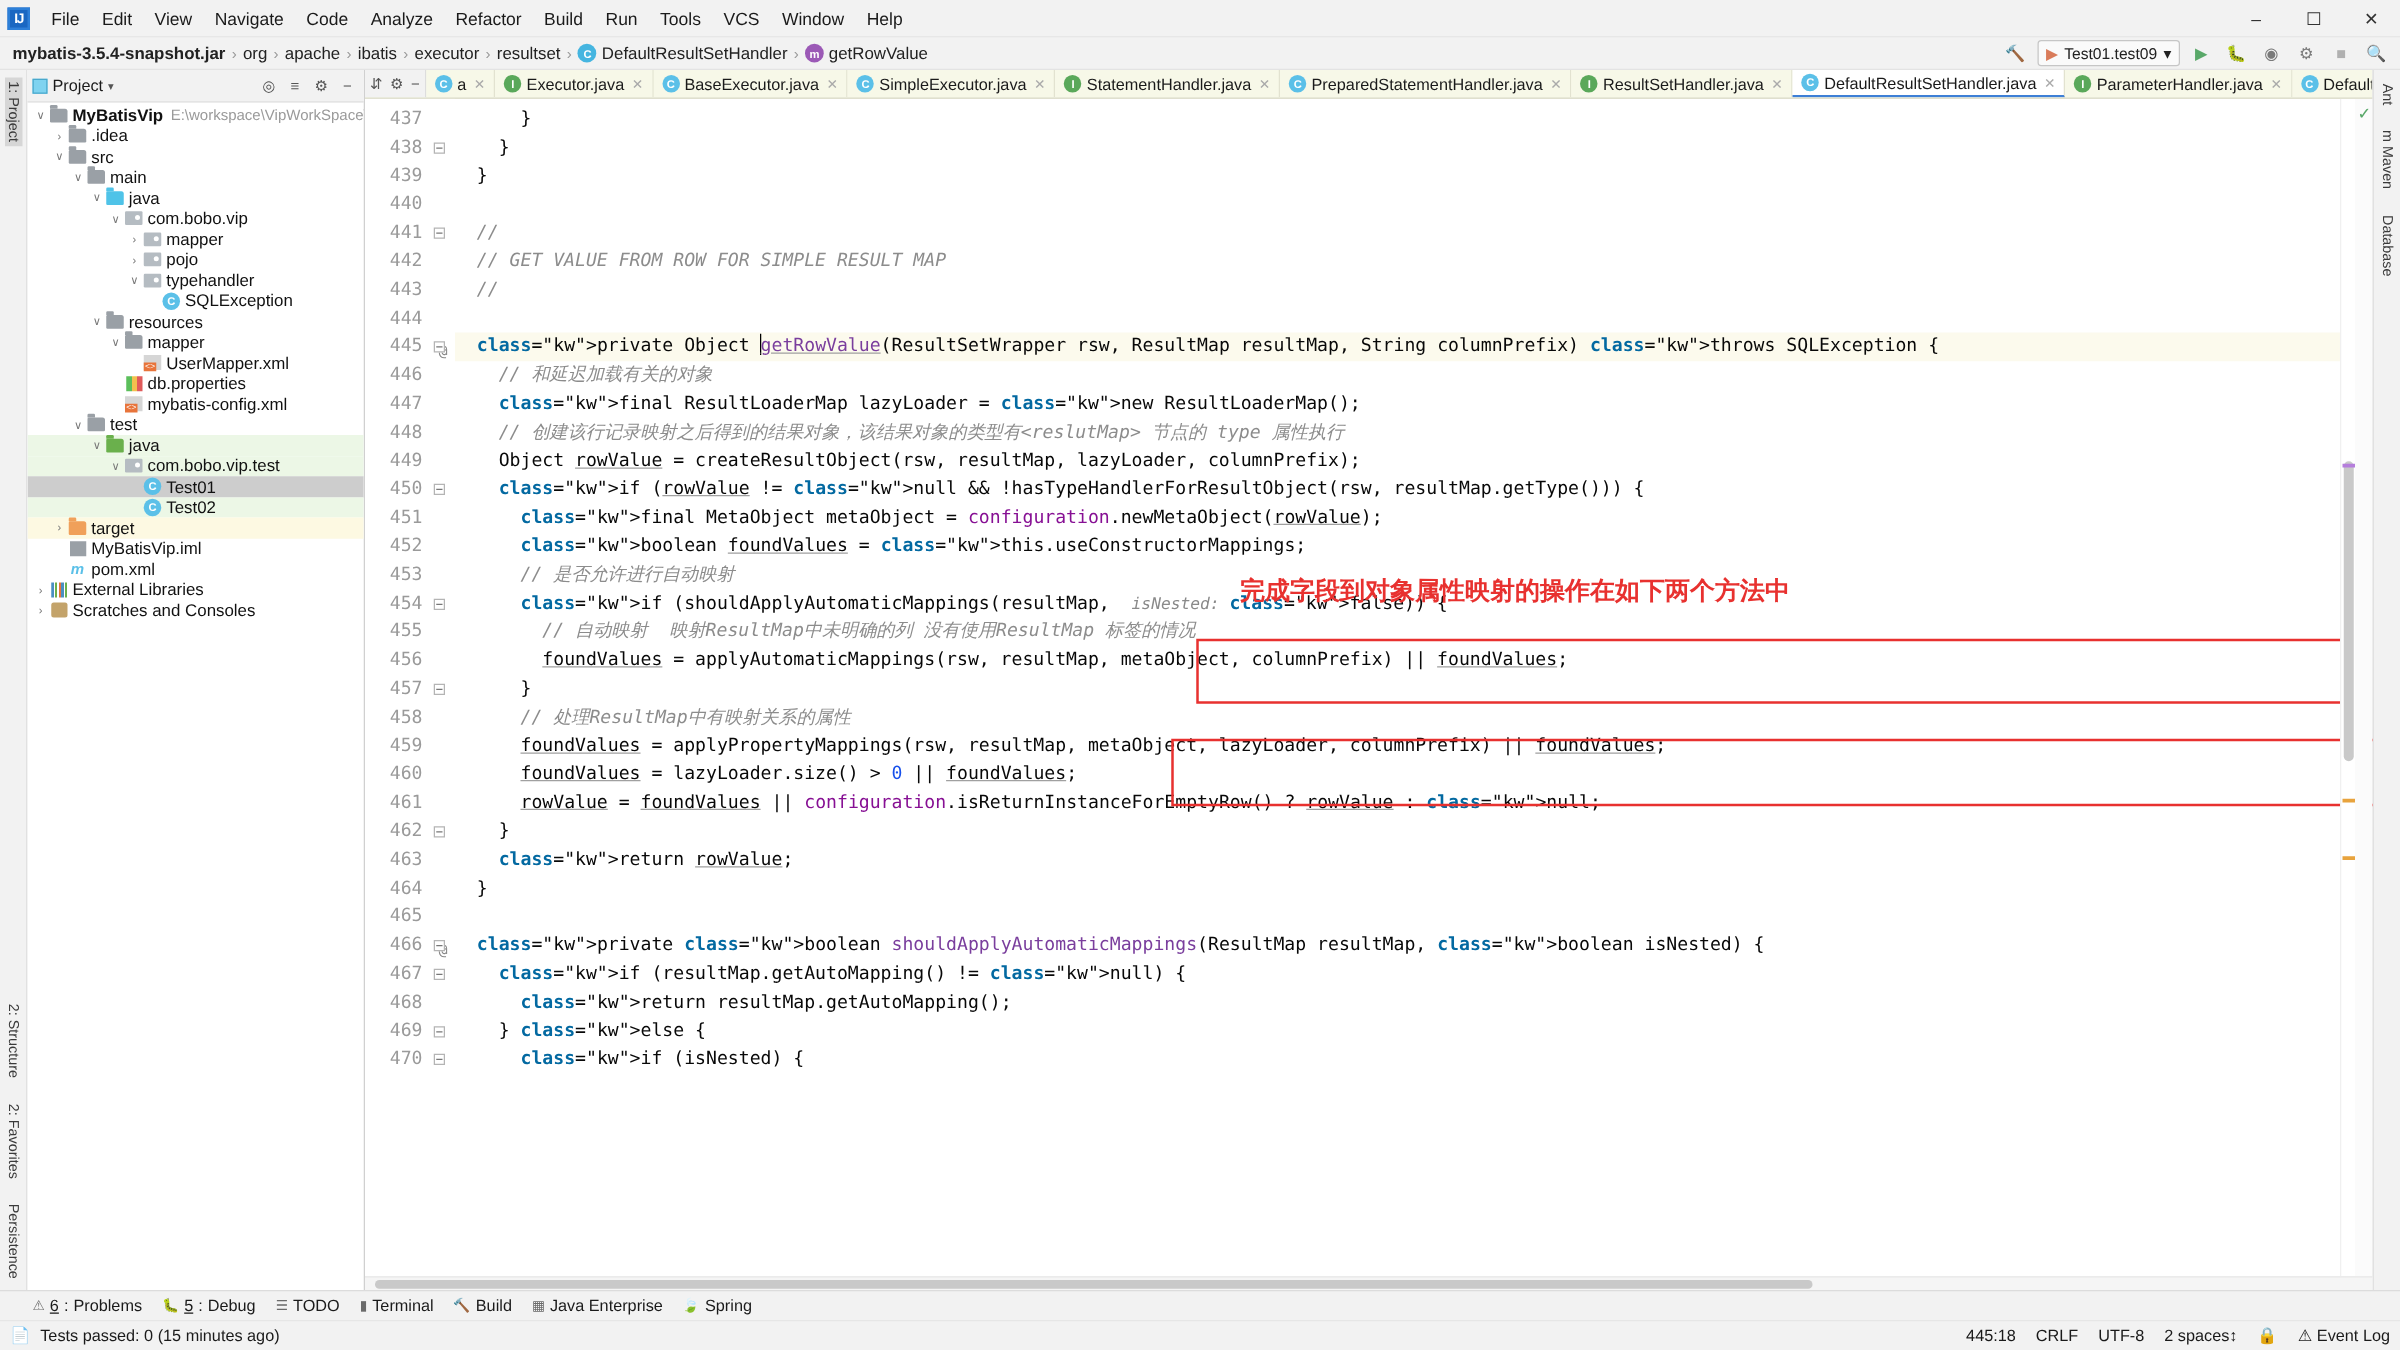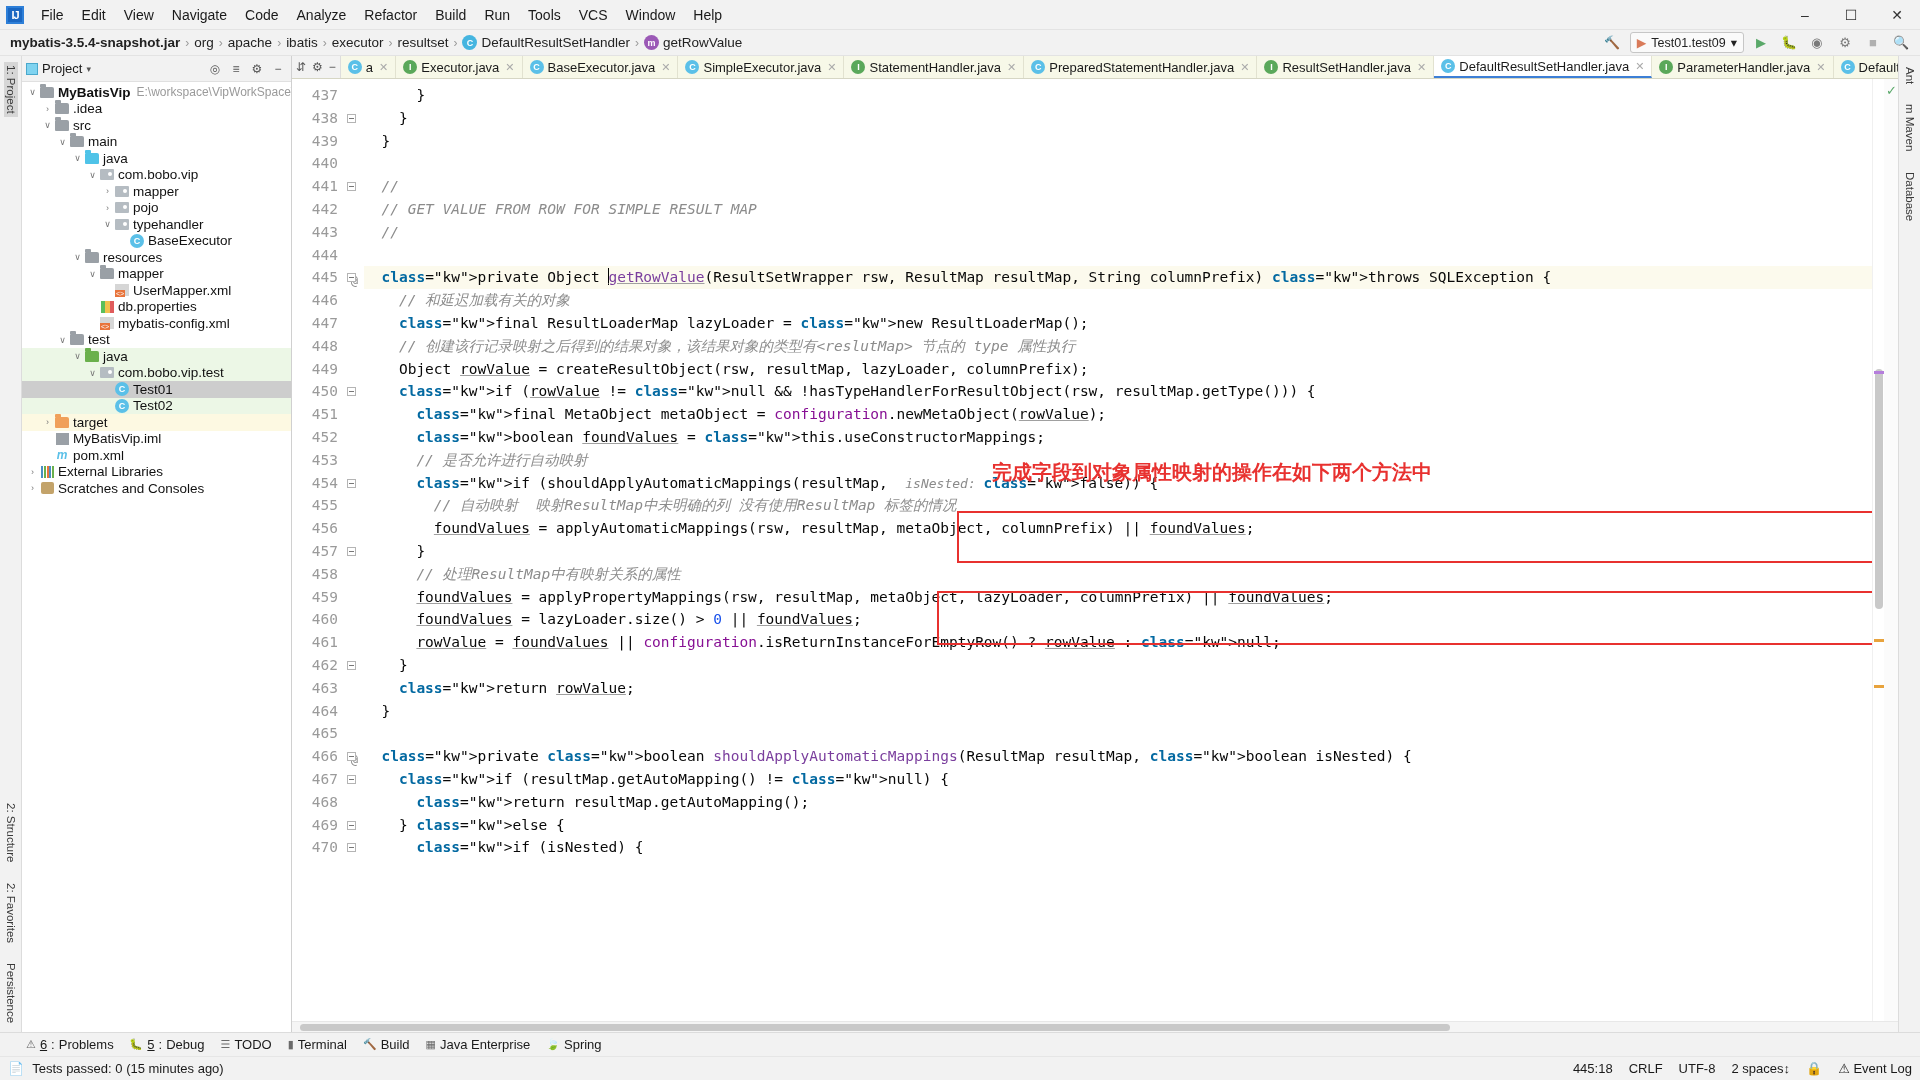--- a/index.html
+++ b/index.html
@@ -363,21 +363,21 @@
               <span class="pkg"></span>
             </span>
             <span class="lbl" style="">typehandler</span>
           </div>
           <div class="node">
             <span style="width:94px;flex:0 0 94px;"></span>
             <span class="arrow"></span>
             <span class="ic">
               <span class="badge-c">C</span>
             </span>
-            <span class="lbl" style="">BaseExecutor</span>
+            <span class="lbl" style="">SQLException</span>
           </div>
           <div class="node">
             <span style="width:49px;flex:0 0 49px;"></span>
             <span class="arrow">∨</span>
             <span class="ic">
               <span class="folder"></span>
             </span>
             <span class="lbl" style="">resources</span>
           </div>
           <div class="node">

